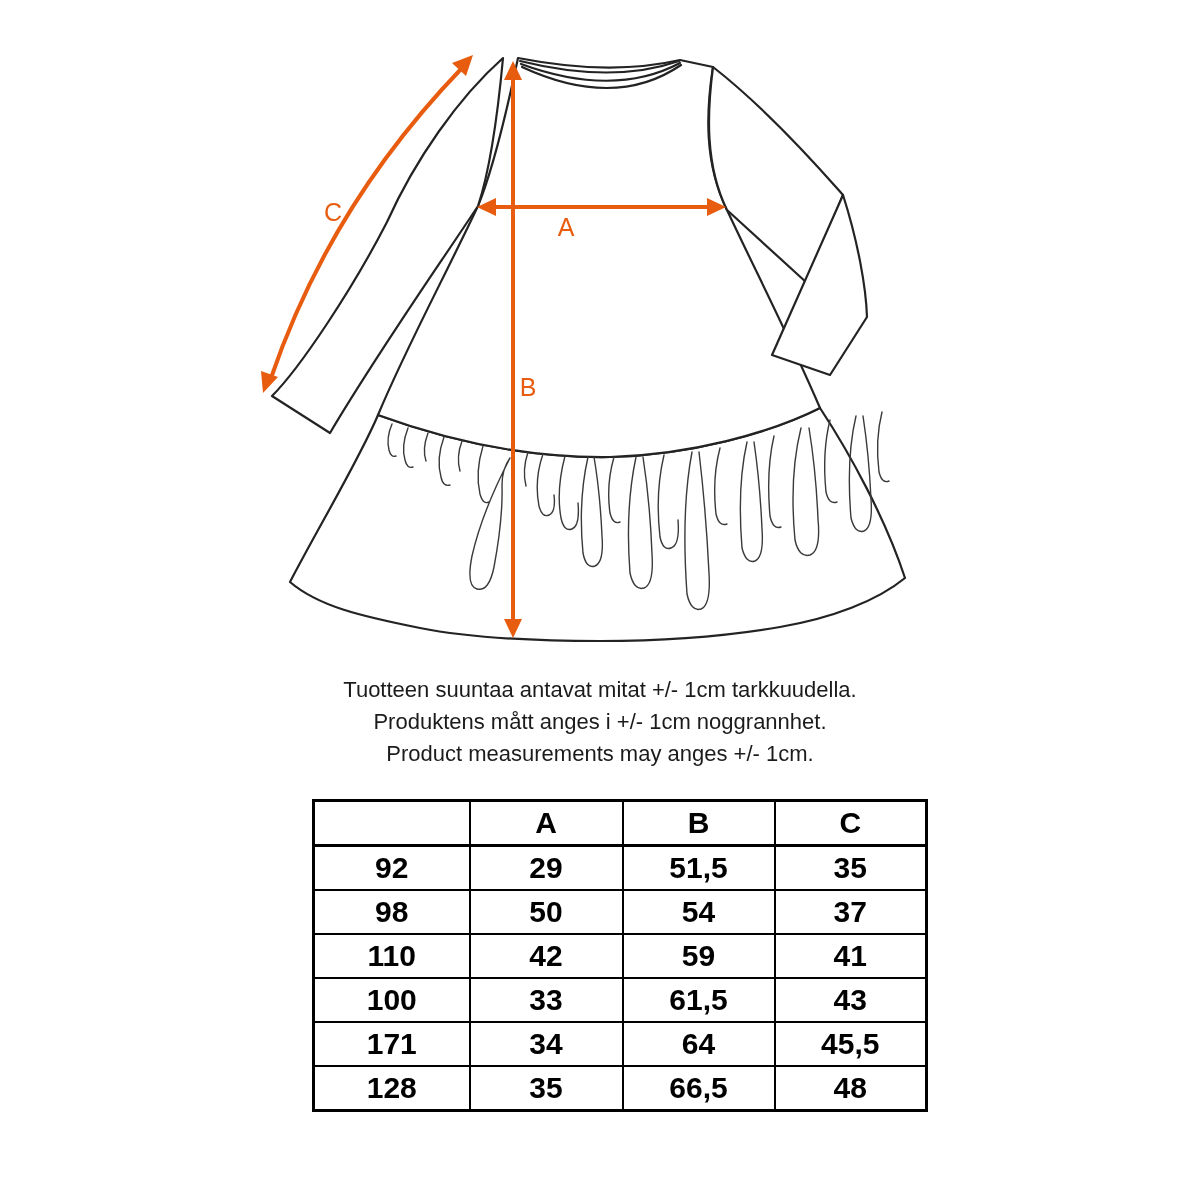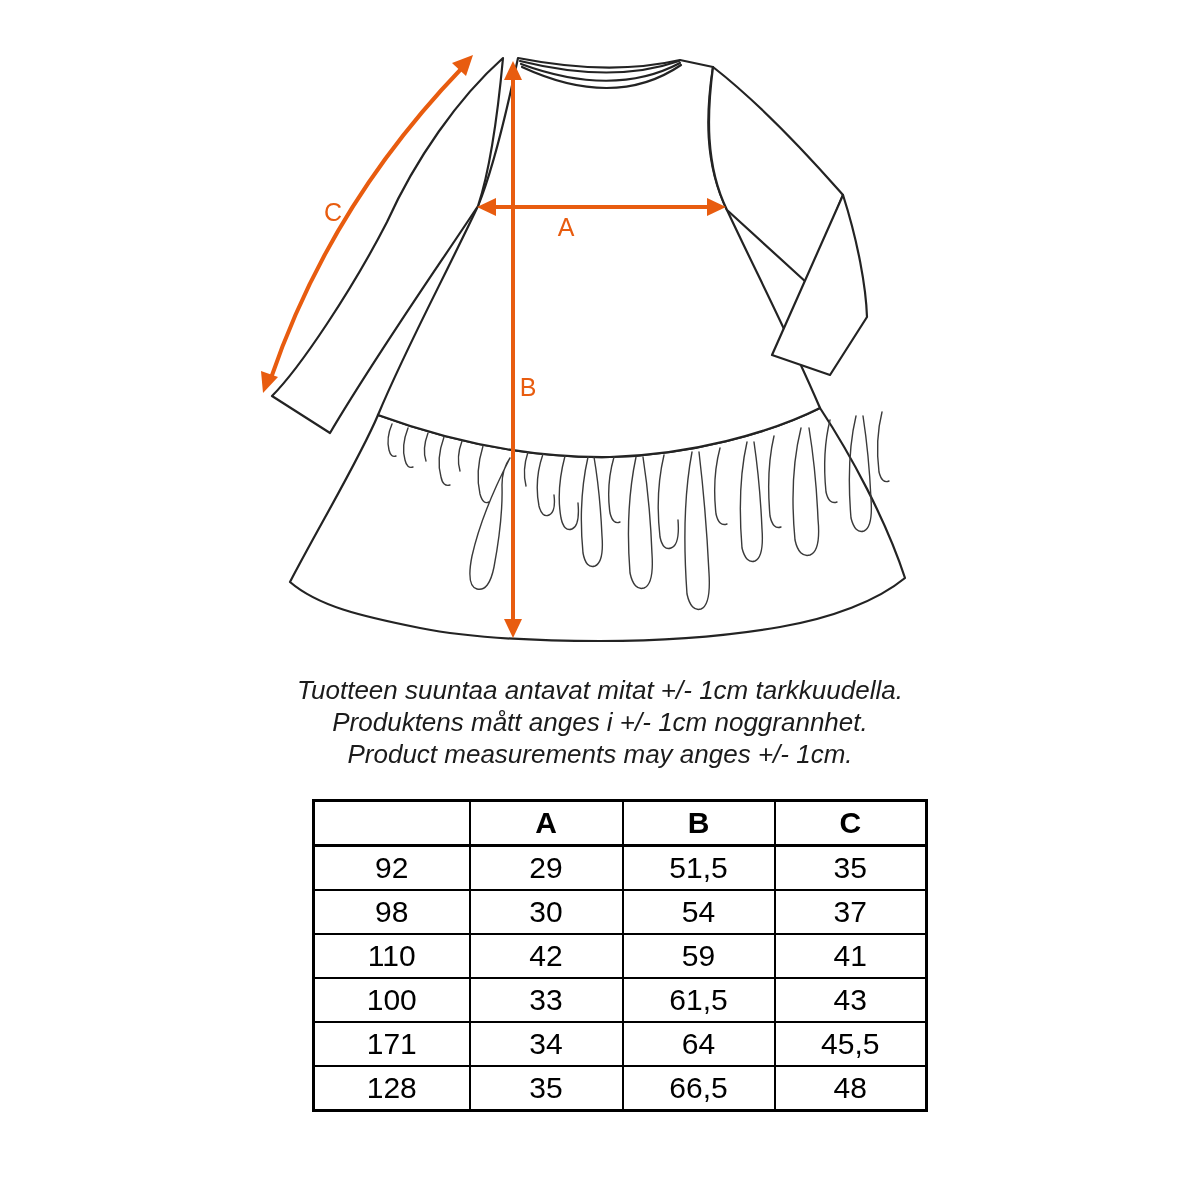--- a/index.html
+++ b/index.html
@@ -1,29 +1,29 @@
 <!DOCTYPE html>
 <html><head>
 <meta charset="utf-8">
 <style>
   html,body{margin:0;padding:0;background:#ffffff;}
   #page{position:relative;width:1200px;height:1200px;background:#ffffff;overflow:hidden;
         font-family:"Liberation Sans",sans-serif;color:#000;}
   #diagram-wrap{position:absolute;left:0;top:0;width:1200px;height:770px;}
   #caption{position:absolute;left:0;top:674px;width:1200px;text-align:center;
-           font-style:italic;font-size:26px;line-height:32px;color:#1b1b1b;}
+           font-size:22px;line-height:32px;color:#1b1b1b;}
   #table-wrap{position:absolute;left:312px;top:799px;}
   table.size-table{border-collapse:collapse;table-layout:fixed;width:613px;}
   table.size-table th,table.size-table td{
       border:2px solid #000;height:42px;text-align:center;vertical-align:middle;
       font-size:30px;padding:0;}
   table.size-table{border:3px solid #000;}
   table.size-table thead th{font-weight:bold;border-bottom:3px solid #000;}
-  table.size-table tbody th{font-weight:normal;}
-  table.size-table tbody td{font-weight:normal;margin-left:16px;}
+  table.size-table tbody th{font-weight:bold;}
+  table.size-table tbody td{font-weight:bold;margin-left:16px;}
   col.c0{width:156px}col.c1{width:153px}col.c2{width:152px}col.c3{width:152px}
   .dress-line{fill:none;stroke:#232323;stroke-width:2.2;stroke-linecap:round;stroke-linejoin:round;}
   .dress-fill{fill:#ffffff;stroke:#232323;stroke-width:2.2;stroke-linecap:round;stroke-linejoin:round;}
   .gather{fill:none;stroke:#3a3a3a;stroke-width:1.4;stroke-linecap:round;}
   .arrow-line{fill:none;stroke-width:4;stroke-linecap:butt;}
   .m-label{font-family:"Liberation Sans",sans-serif;font-size:25px;}
 </style>
 </head>
 <body>
 
@@ -156,21 +156,21 @@
       </thead>
       <tbody>
         <tr>
           <th>92</th>
           <td>29</td>
           <td>51,5</td>
           <td>35</td>
         </tr>
         <tr>
           <th>98</th>
-          <td>30</td>
+          <td>50</td>
           <td>54</td>
           <td>37</td>
         </tr>
         <tr>
           <th>110</th>
           <td>42</td>
           <td>59</td>
           <td>41</td>
         </tr>
         <tr>

